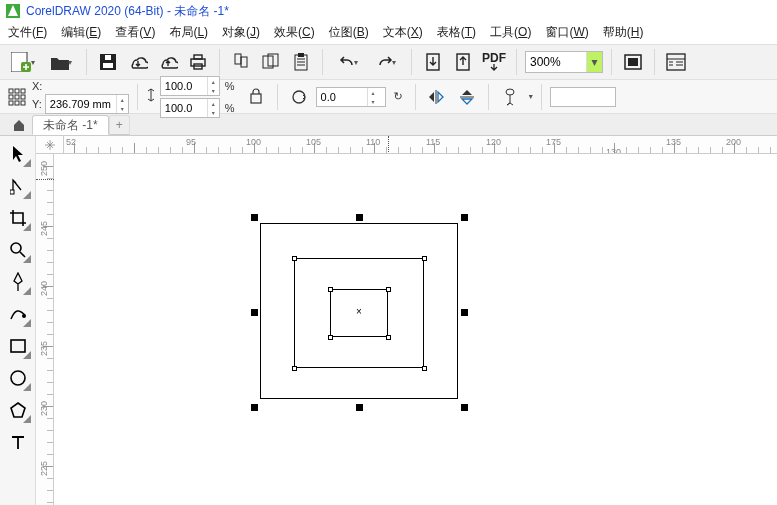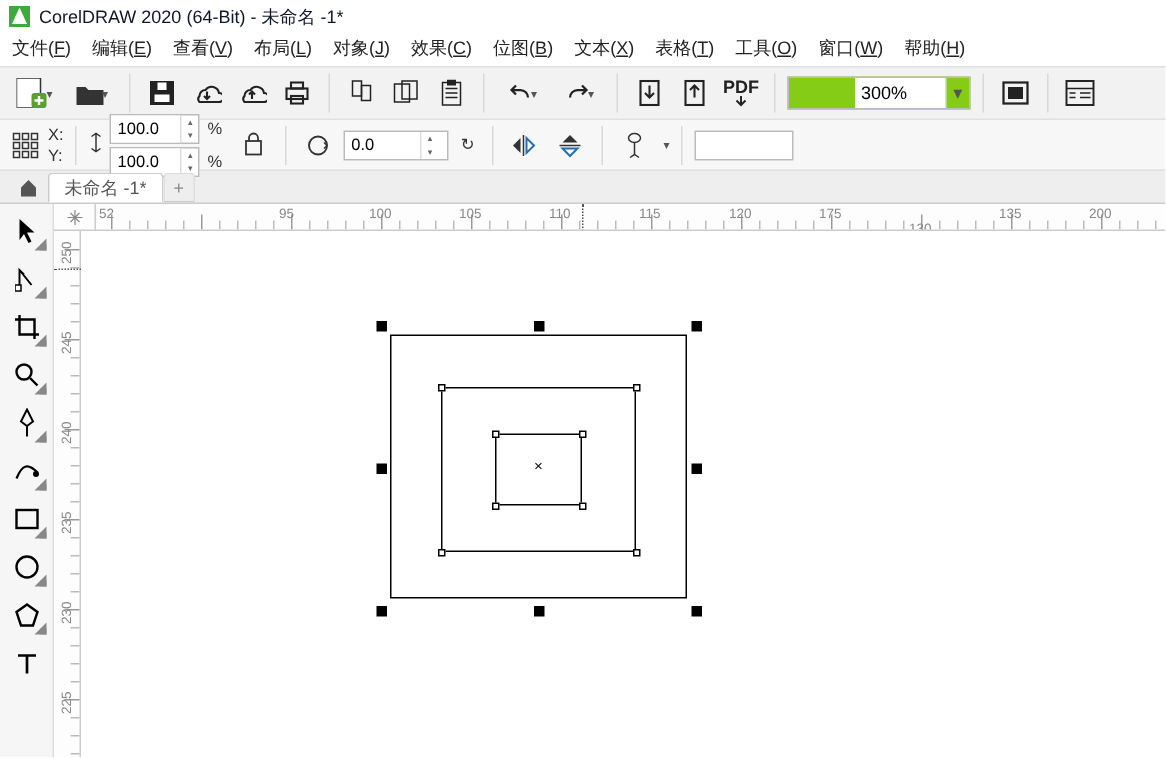--- a/index.html
+++ b/index.html
@@ -1,30 +1,30 @@
 <!DOCTYPE html>
 <html><head>
 <meta charset="utf-8">
 <style>
   * { box-sizing: border-box; margin: 0; padding: 0; font-family: "Microsoft YaHei", Tahoma, sans-serif; font-size: 12px; }
   body { width: 777px; height: 505px; background: #fff; overflow: hidden; }
 
   .title-bar { height: 22px; background: #fff; display: flex; align-items: center; padding: 0 6px; gap: 6px; }
-  .title-bar .title-text { color: #0f172a; }
+  .title-bar .title-text { color: #1d4ed8; }
 
   .menu-bar { height: 22px; background: #fff; display: flex; align-items: center; padding: 0 8px; gap: 14px; border-bottom: 1px solid transparent; }
   .menu-bar .menu-item { color: #222; cursor: default; }
   .menu-bar .menu-item u { text-decoration: underline; }
 
   .toolbar-row { height: 36px; background: #f2f2f2; display: flex; align-items: center; padding: 0 6px; gap: 4px; border-top: 1px solid #e0e0e0; border-bottom: 1px solid #e0e0e0;}
   .toolbar-sep { width: 1px; height: 26px; background: #d8d8d8; margin: 0 4px; }
   .tb-btn { width: 26px; height: 26px; display: flex; align-items: center; justify-content: center; color: #222; }
   .tb-btn.wide { width: 34px; }
   .tb-dd { font-size: 8px; color:#555; margin-left:-2px;}
-  .zoom-combo { display:flex; align-items:center; background:#84cc16; border:1px solid #bbb; height:22px;padding-left:44px; }
+  .zoom-combo { display:flex; align-items:center; background:#bef264; border:1px solid #bbb; height:22px; }
   .zoom-combo input { border:none; width:60px; height:20px; padding:0 4px; font-size:12px; outline:none; }
   .zoom-combo .dd { width:16px; display:flex; align-items:center; justify-content:center; color:#555; border-left:1px solid #ddd; height:100%;}
 
   .props-row { height: 34px; background: #f7f7f7; display:flex; align-items:center; padding:0 6px; gap:4px; border-bottom:1px solid #e0e0e0;}
   .field { display:flex; align-items:center; gap:3px; }
   .field .lbl { font-size:11px; color:#333; }
   .nbox { display:flex; align-items:center; background:#fff; border:1px solid #bbb; height:20px;}
   .nbox input { border:none; width:70px; height:18px; padding:0 4px; font-size:11px; outline:none;}
   .nbox.small input { width:46px; }
   .spin { width:12px; display:flex; flex-direction:column; height:18px; border-left:1px solid #ddd;}
@@ -221,20 +221,27 @@
           <rect x="13" y="13" width="4" height="4"></rect>
         </g>
       </svg>
   </div>
   <div class="stacked">
     <div class="field">
       <span class="lbl">X:</span>
     </div>
     <div class="field">
       <span class="lbl">Y:</span>
+      <div class="nbox">
+          <input value="236.709 mm" style="">
+          <div class="spin">
+            <div>▴</div>
+            <div>▾</div>
+          </div>
+        </div>
     </div>
   </div>
   <div class="toolbar-sep"></div>
   <div class="stacked">
     <div class="field">
       <span><svg width="10" height="14">
             <path d="M5 1v12m-3-10 3-2 3 2m-6 8 3 2 3-2" fill="none" stroke="#333"></path>
           </svg></span>
     </div>
   </div>

